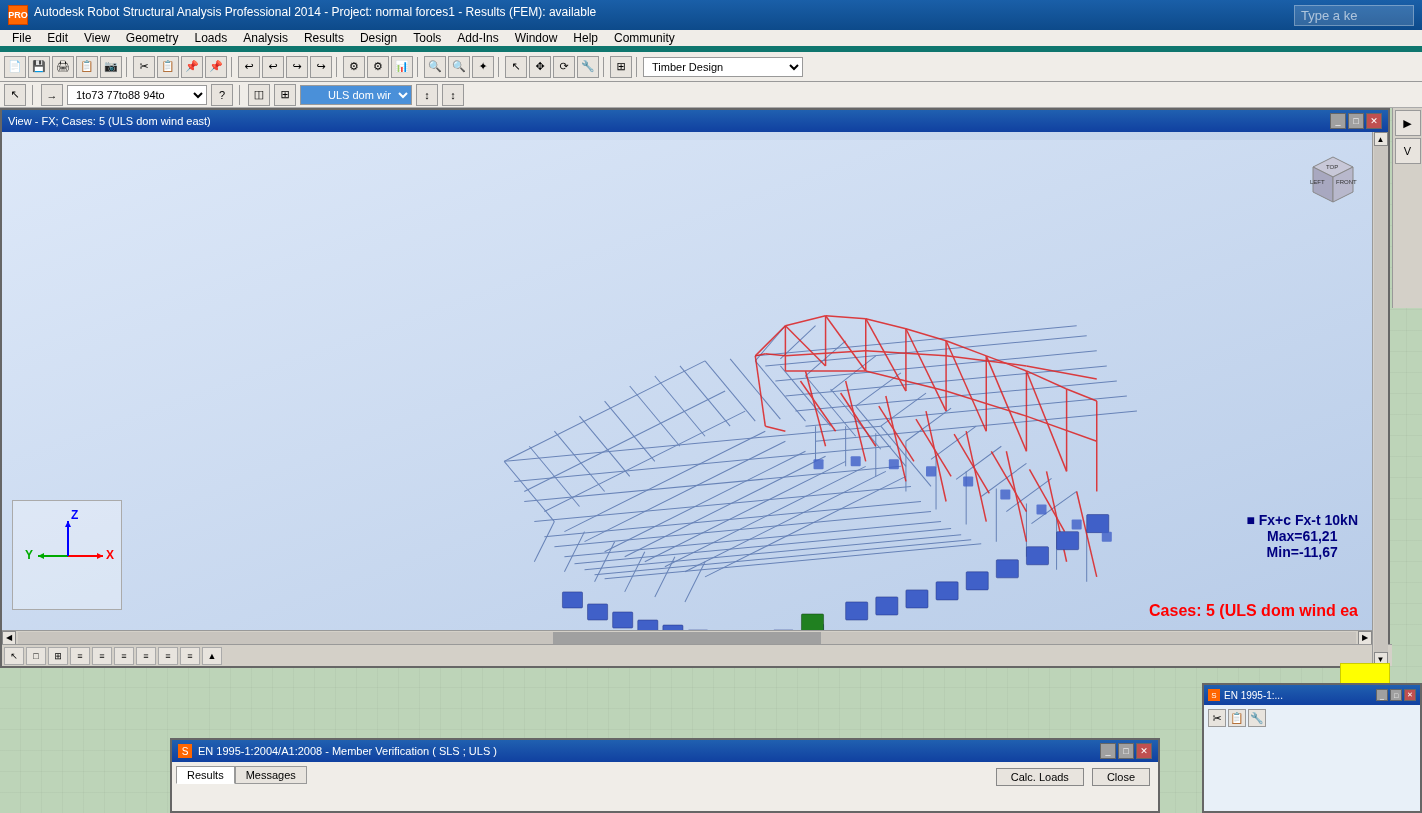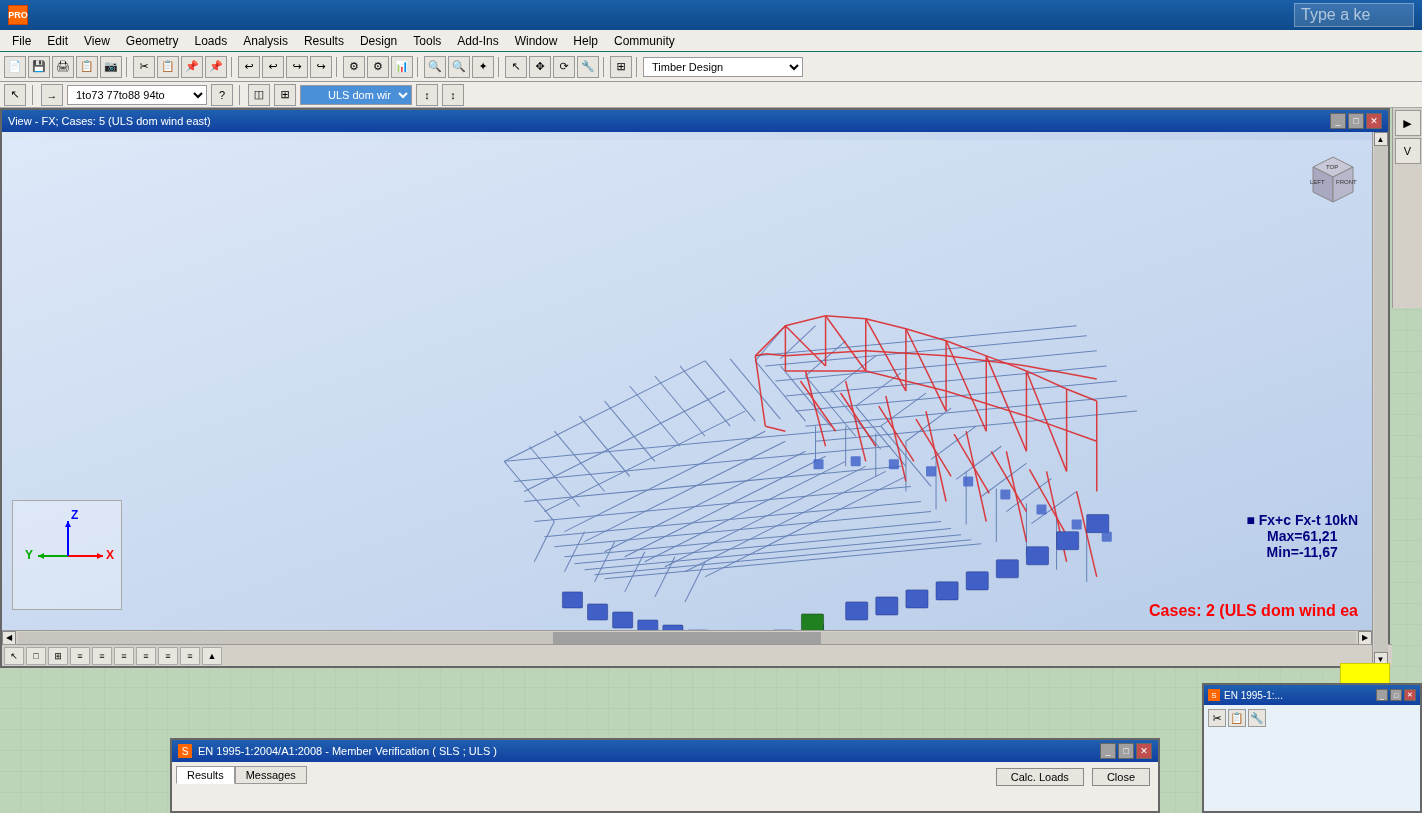--- a/index.html
+++ b/index.html
@@ -23,32 +23,32 @@
       border: 1px solid #cc4400;
       display: flex; align-items: center; justify-content: center;
       color: white; font-size: 9px; font-weight: bold;
     }
     #title-bar-right { display: flex; align-items: center; gap: 4px; }
     #search-box {
       background: rgba(255,255,255,0.15);
       border: 1px solid rgba(255,255,255,0.3);
       color: white;
       padding: 2px 6px;
-      font-size: 16px;
+      font-size: 13px;
       width: 120px;
     }
     #search-box::placeholder { color: rgba(255,255,255,0.6); }
 
     
     #menu-bar {
       height: 22px;
       background: #f0ede8;
       display: flex;
       align-items: center;
-      border-bottom: 1px solid #0f766e;
+      border-bottom: 6px solid #0f766e;
       padding: 0 4px;
     }
     .menu-item {
       padding: 2px 8px;
       cursor: pointer;
       font-size: 12px;
       color: #000;
     }
 
     
@@ -392,20 +392,21 @@
     }
   </style>
 </head>
 <body>
 
 <div id="title-bar">
   <div id="title-bar-left">
     <div id="title-bar-logo">
       <span>PRO</span>
     </div>
+    <span>Autodesk Robot Structural Analysis Professional 2014 - Project: normal forces1 - Results (FEM): available</span>
   </div>
   <div id="title-bar-right">
     <input id="search-box" type="text" placeholder="Type a ke" style="">
   </div>
 </div>
 
 <div id="menu-bar">
   <span class="menu-item">File</span>
   <span class="menu-item">Edit</span>
   <span class="menu-item">View</span>
@@ -709,21 +710,21 @@
           <text x="58" y="18" font-size="12" fill="#0000ff" font-weight="bold">Z</text>
         </svg>
       </div>
 
       <div id="legend">
         <div style="color:#000080; font-size:14px; font-weight:bold;">■ Fx+c Fx-t  10kN</div>
         <div style="color:#000080; font-size:14px; font-weight:bold;">Max=61,21</div>
         <div style="color:#000080; font-size:14px; font-weight:bold;">Min=-11,67</div>
       </div>
 
-      <div id="cases-text">Cases: 2 (ULS dom wind ea</div>
+      <div id="cases-text">Cases: 5 (ULS dom wind ea</div>
     </div>
 
     <div id="view-status-bar">
       <div class="status-item">3D</div>
       <div class="status-item">Z = 0,00 m - Base</div>
     </div>
 
     <div id="h-scrollbar">
       <div class="scroll-btn">◀</div>
       <div class="h-scroll-track">

